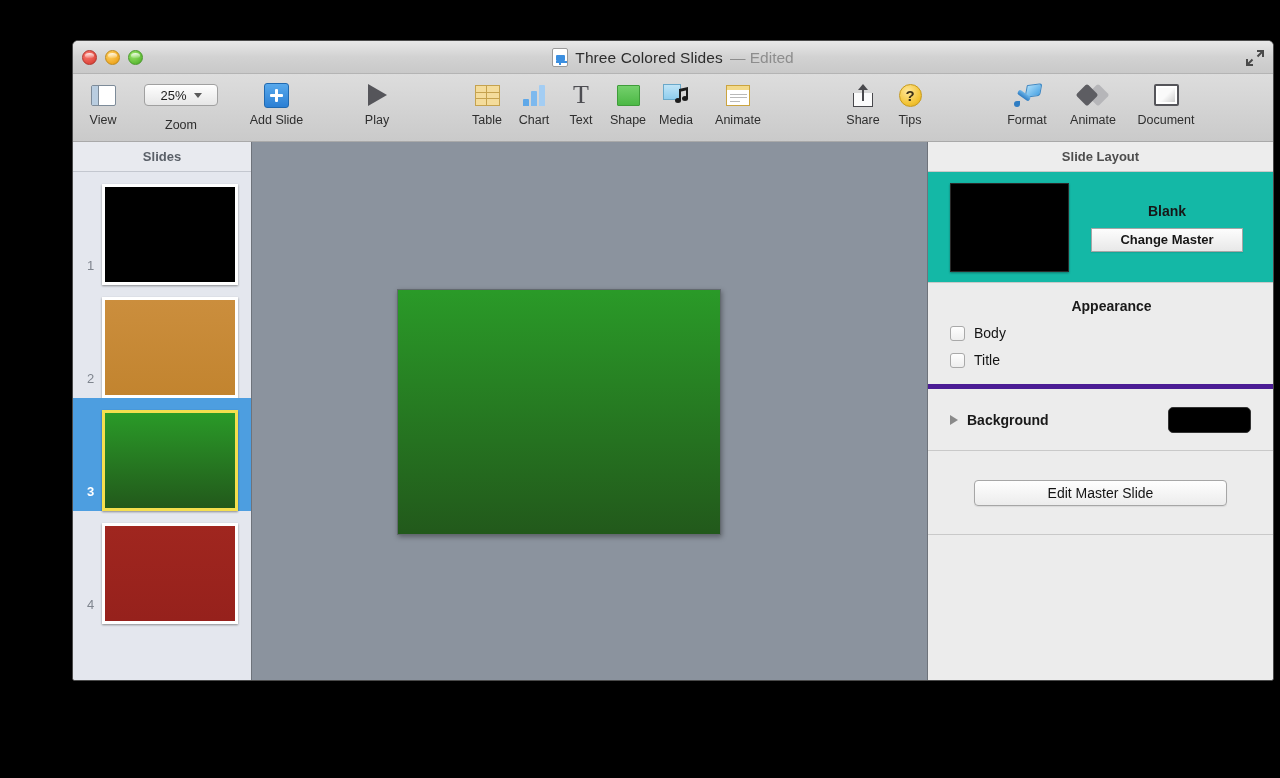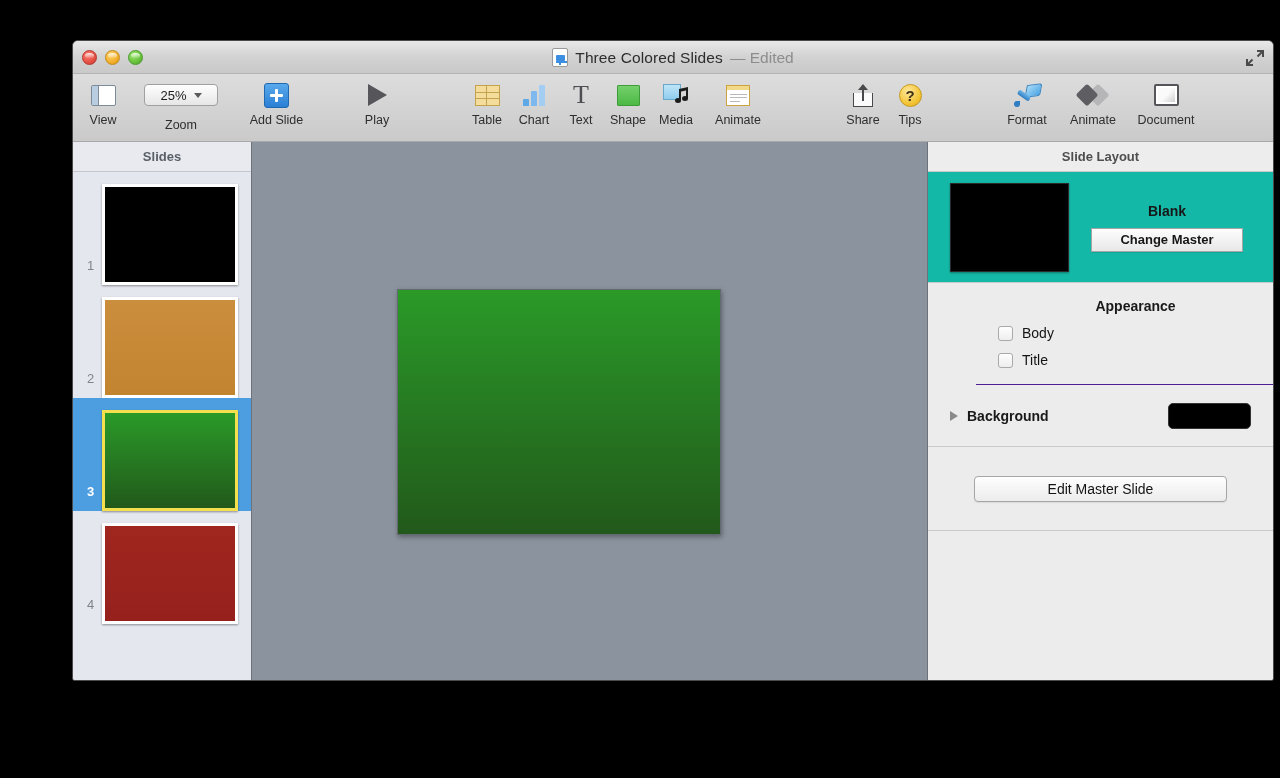--- a/index.html
+++ b/index.html
@@ -311,21 +311,21 @@
     margin-top: 9px; width: 152px; height: 24px;
     background: linear-gradient(to bottom, #fdfdfd, #e8e8e8);
     border: 1px solid #a6a6a6; border-radius: 0;
     font-size: 13px; color: #161616; cursor: pointer;
     display: flex; align-items: center; justify-content: center;
     box-shadow: 0 1px 1px rgba(0,0,0,.08);
     font-weight: bold;
   }
 
   #appearance-section {
-    border-bottom: 1px solid #4c1d95; padding: 15px 0 16px 22px; margin-left: 48px;
+    border-bottom: 5px solid #4c1d95; padding: 15px 0 16px 22px;
   }
   .section-title { font-size: 14px; font-weight: bold; color: #191919; }
   .check-row {
     display: flex; align-items: center; gap: 9px;
     margin-top: 11px; cursor: pointer;
   }
   .checkbox {
     width: 15px; height: 15px; border-radius: 3px;
     background: linear-gradient(to bottom, #fefefe, #eeeeee);
     border: 1px solid #a9a9a9; flex: none;

